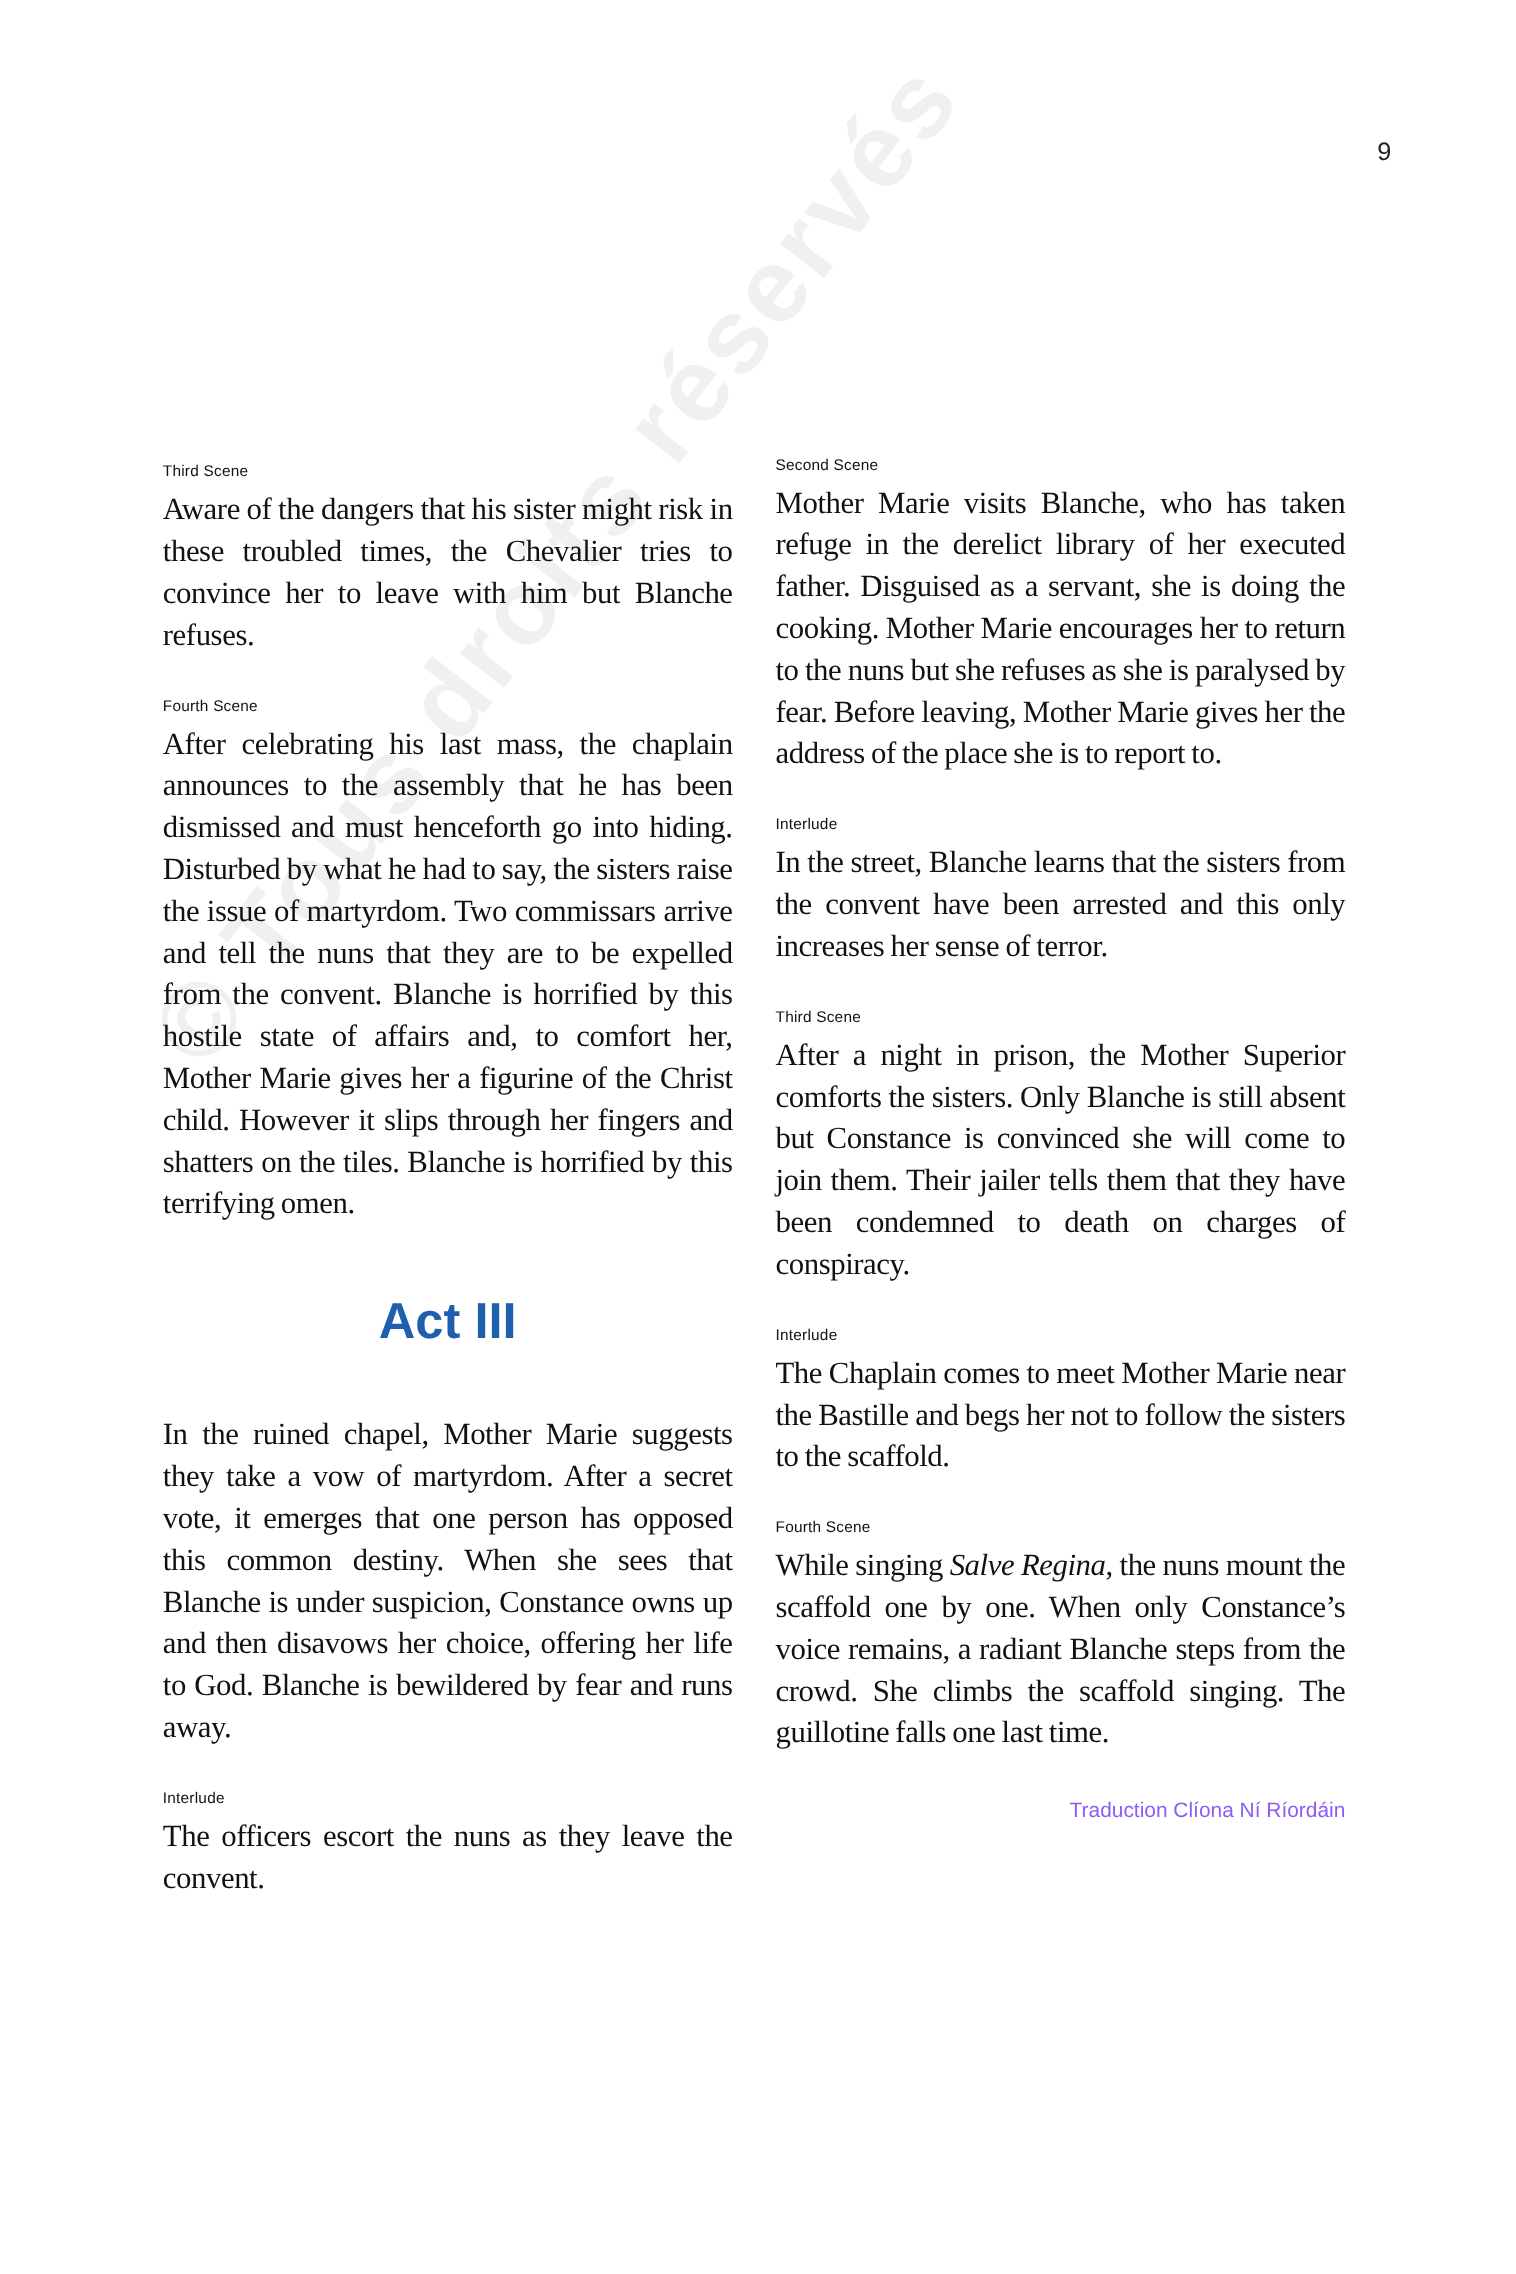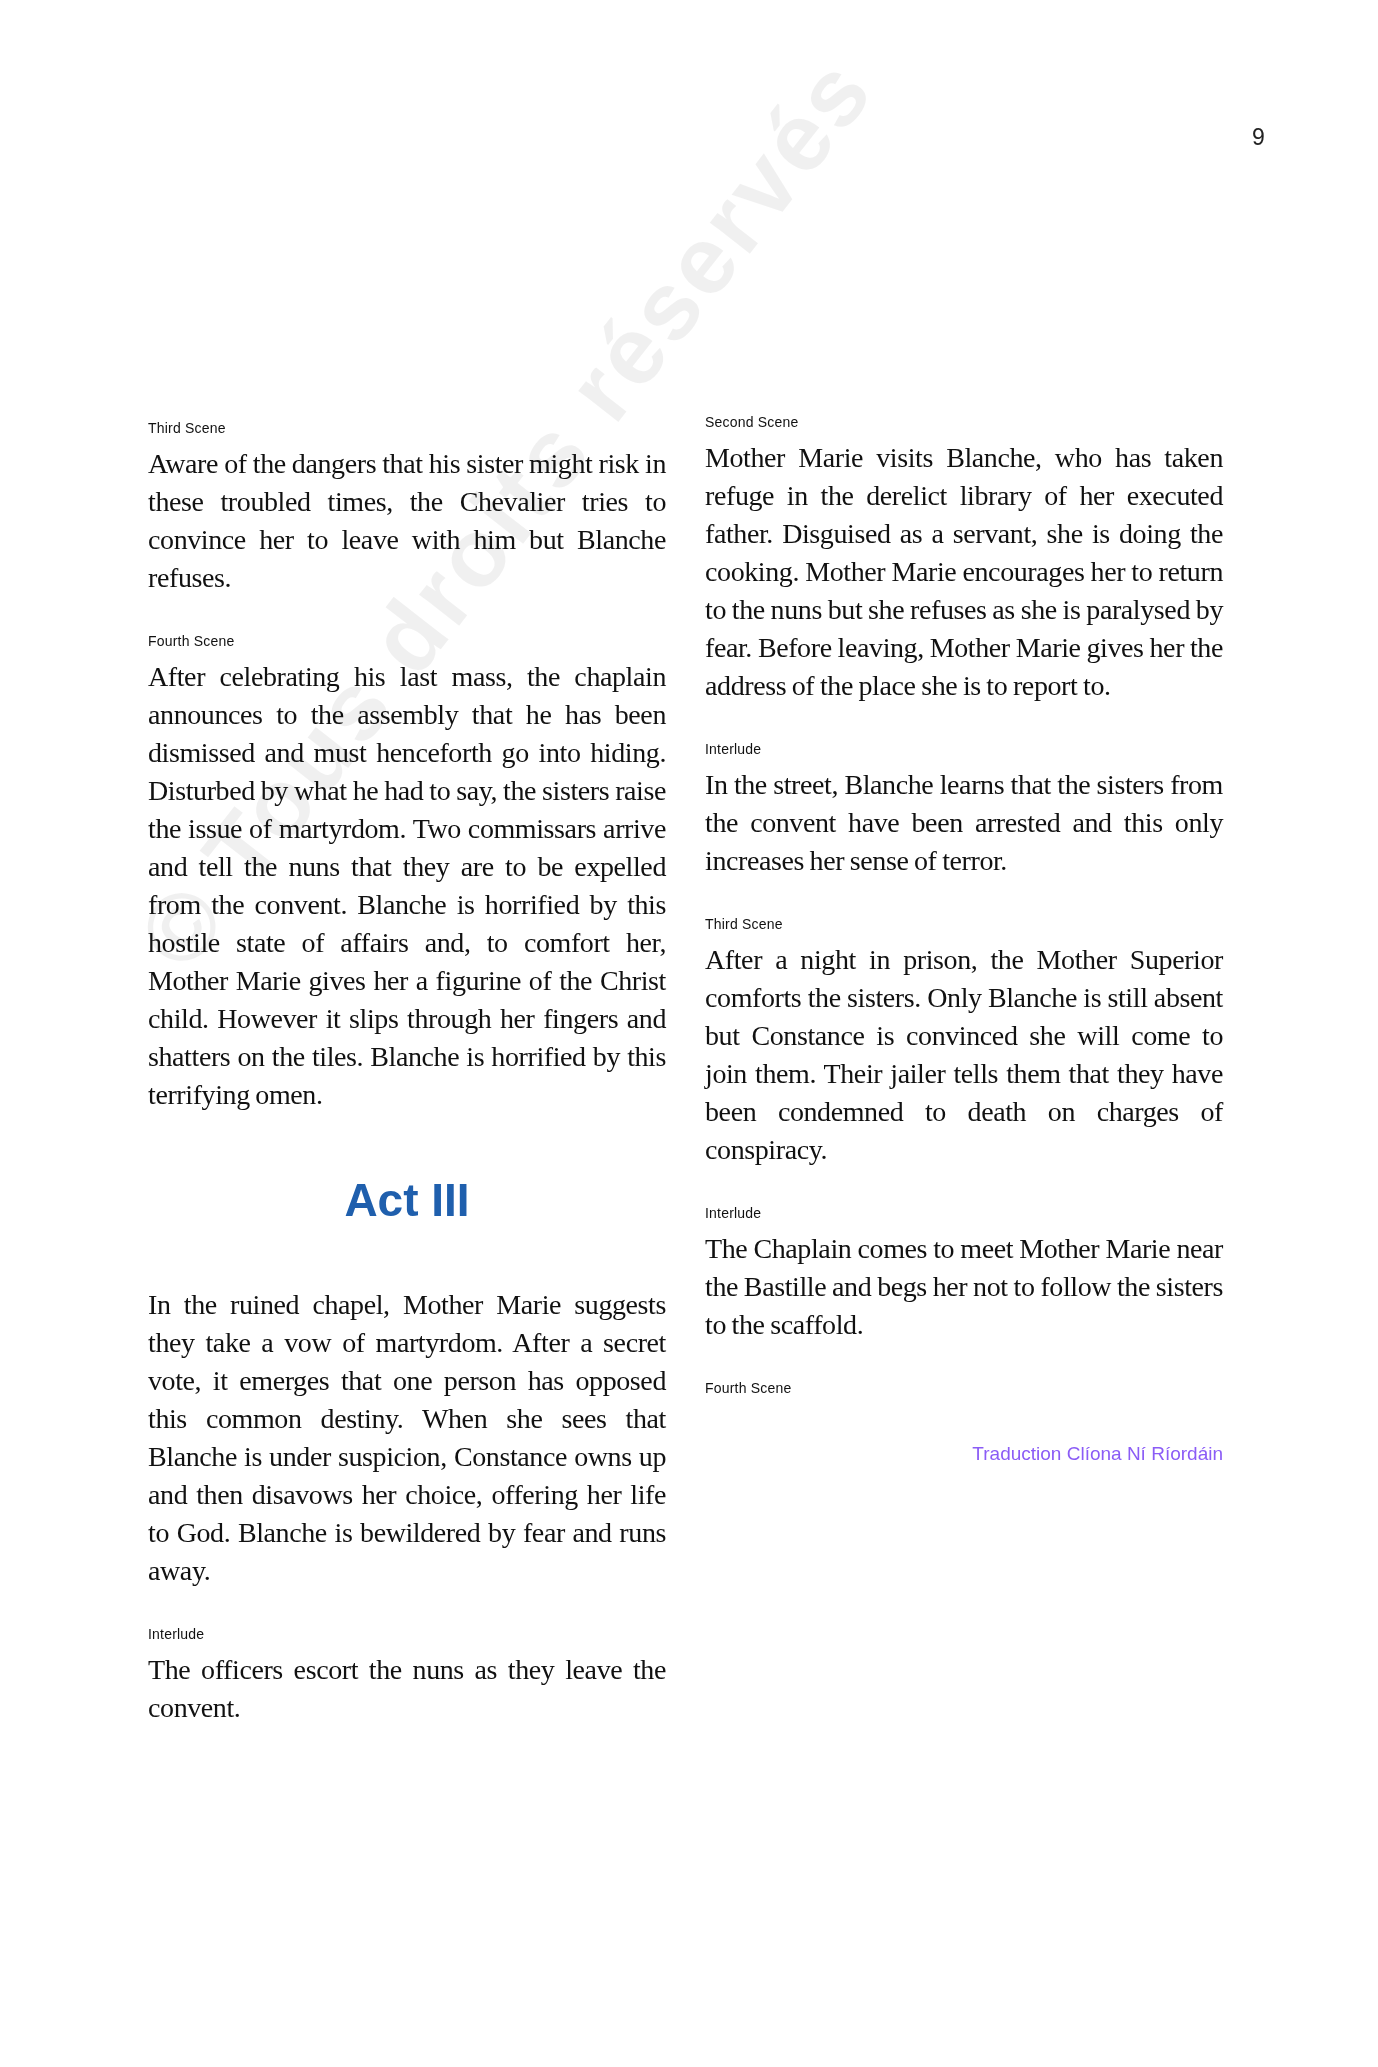--- a/index.html
+++ b/index.html
@@ -124,15 +124,16 @@
   <div class="section">
     <div class="section-heading">Third Scene</div>
     <p class="section-body">After a night in prison, the Mother Superior comforts the sisters. Only Blanche is still absent but Constance is convinced she will come to join them. Their jailer tells them that they have been condemned to death on charges of conspiracy.</p>
   </div>
   <div class="section">
     <div class="section-heading">Interlude</div>
     <p class="section-body">The Chaplain comes to meet Mother Marie near the Bastille and begs her not to follow the sisters to the scaffold.</p>
   </div>
   <div class="section">
     <div class="section-heading">Fourth Scene</div>
+    <p class="section-body"><span>While singing </span><em>Salve Regina</em><span>, the nuns mount the scaffold one by one. When only Constance’s voice remains, a radiant Blanche steps from the crowd. She climbs the scaffold singing. The guillotine falls one last time.</span></p>
   </div>
   <div class="credit">Traduction Clíona Ní Ríordáin</div>
 </div>
 
 </body></html>

